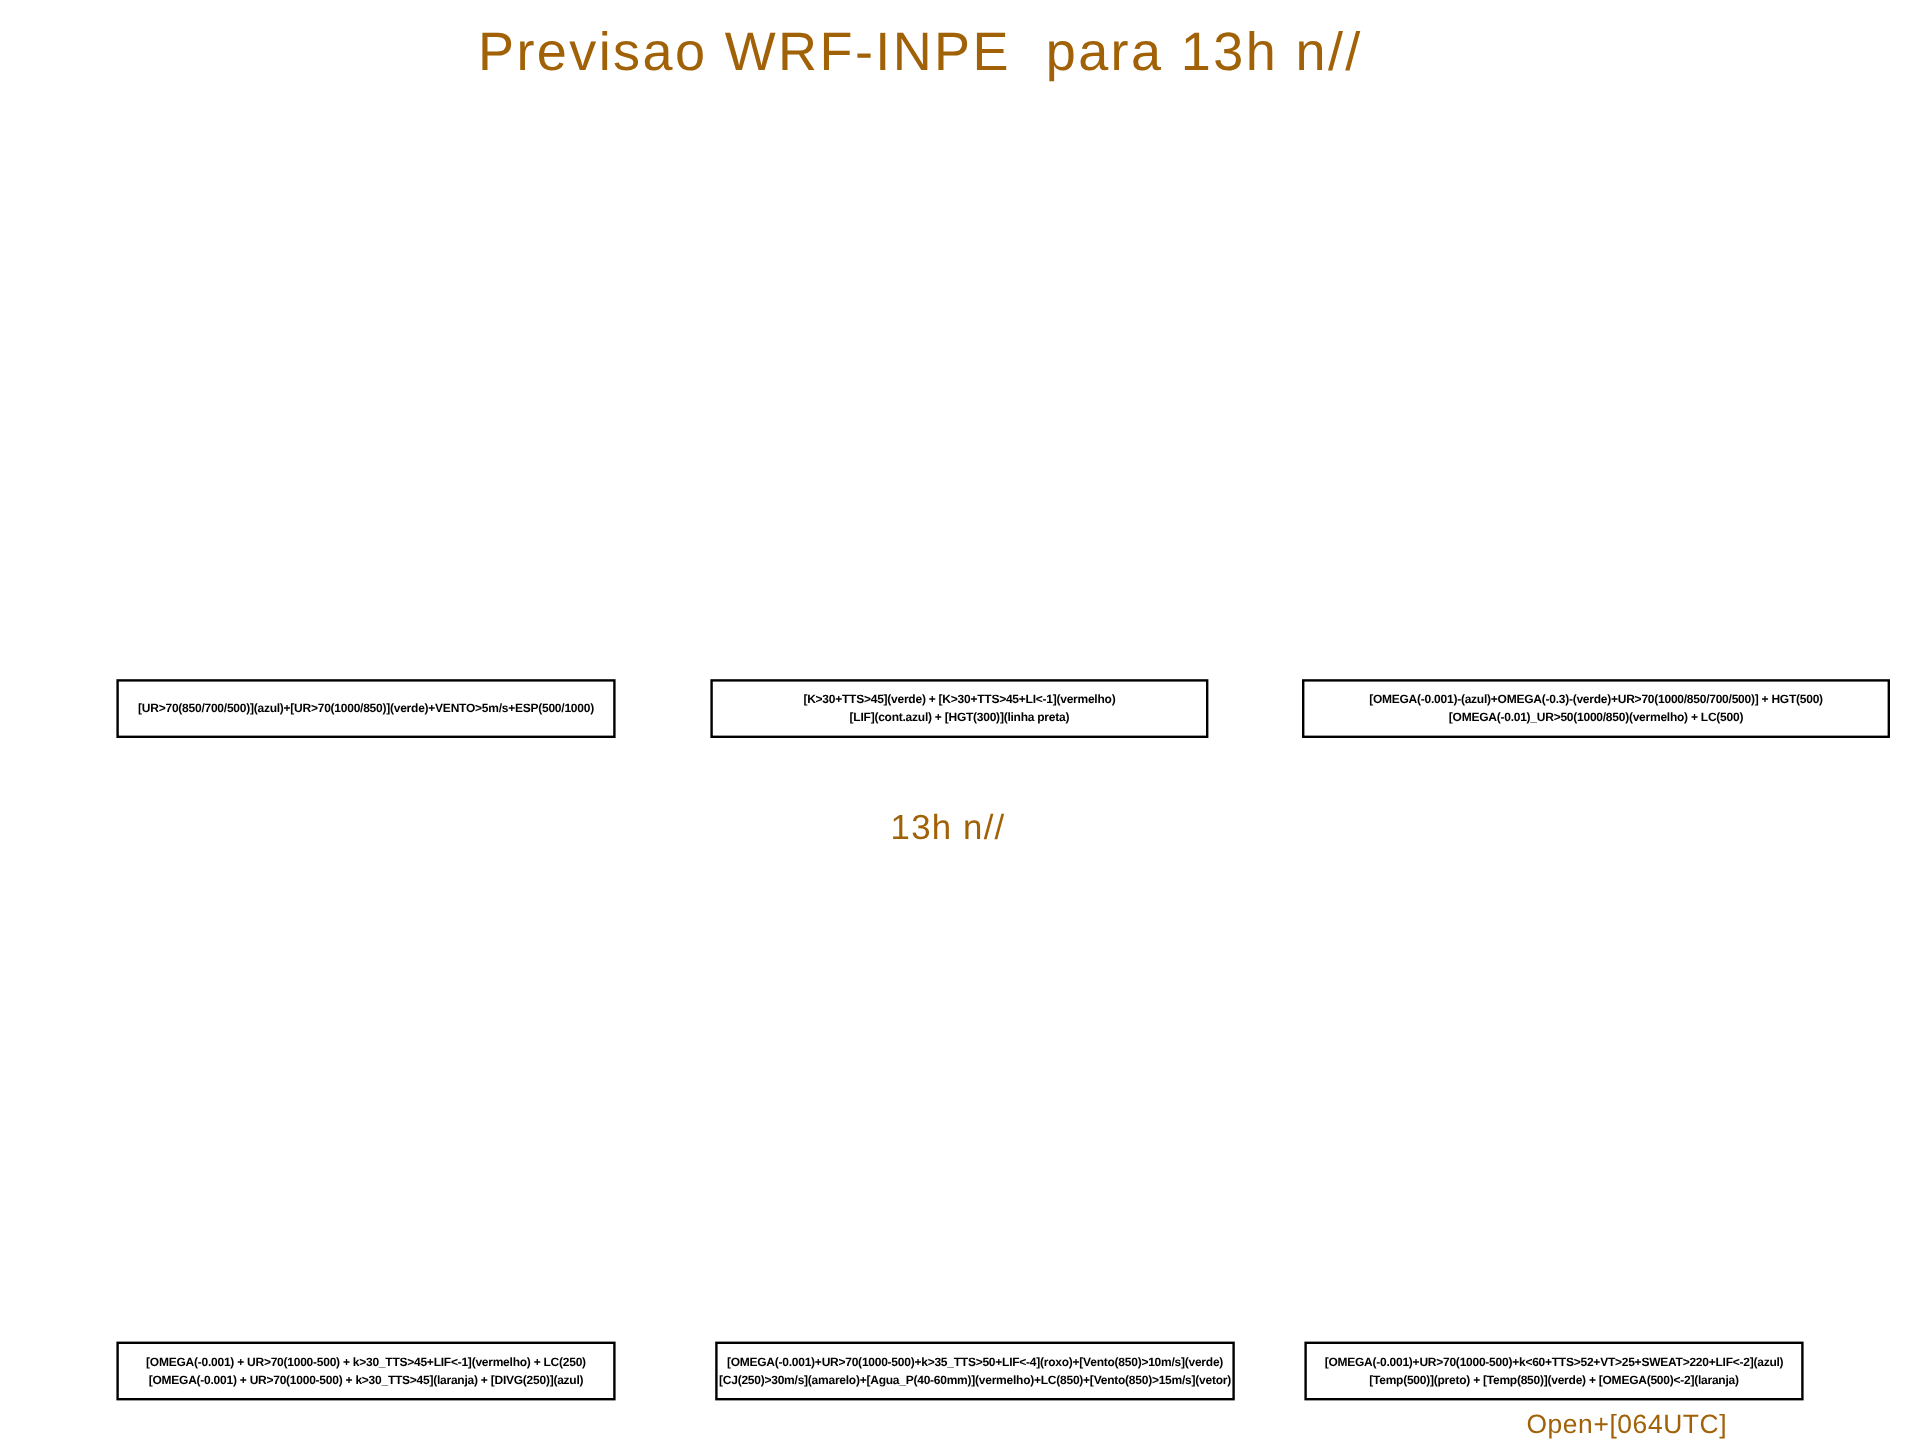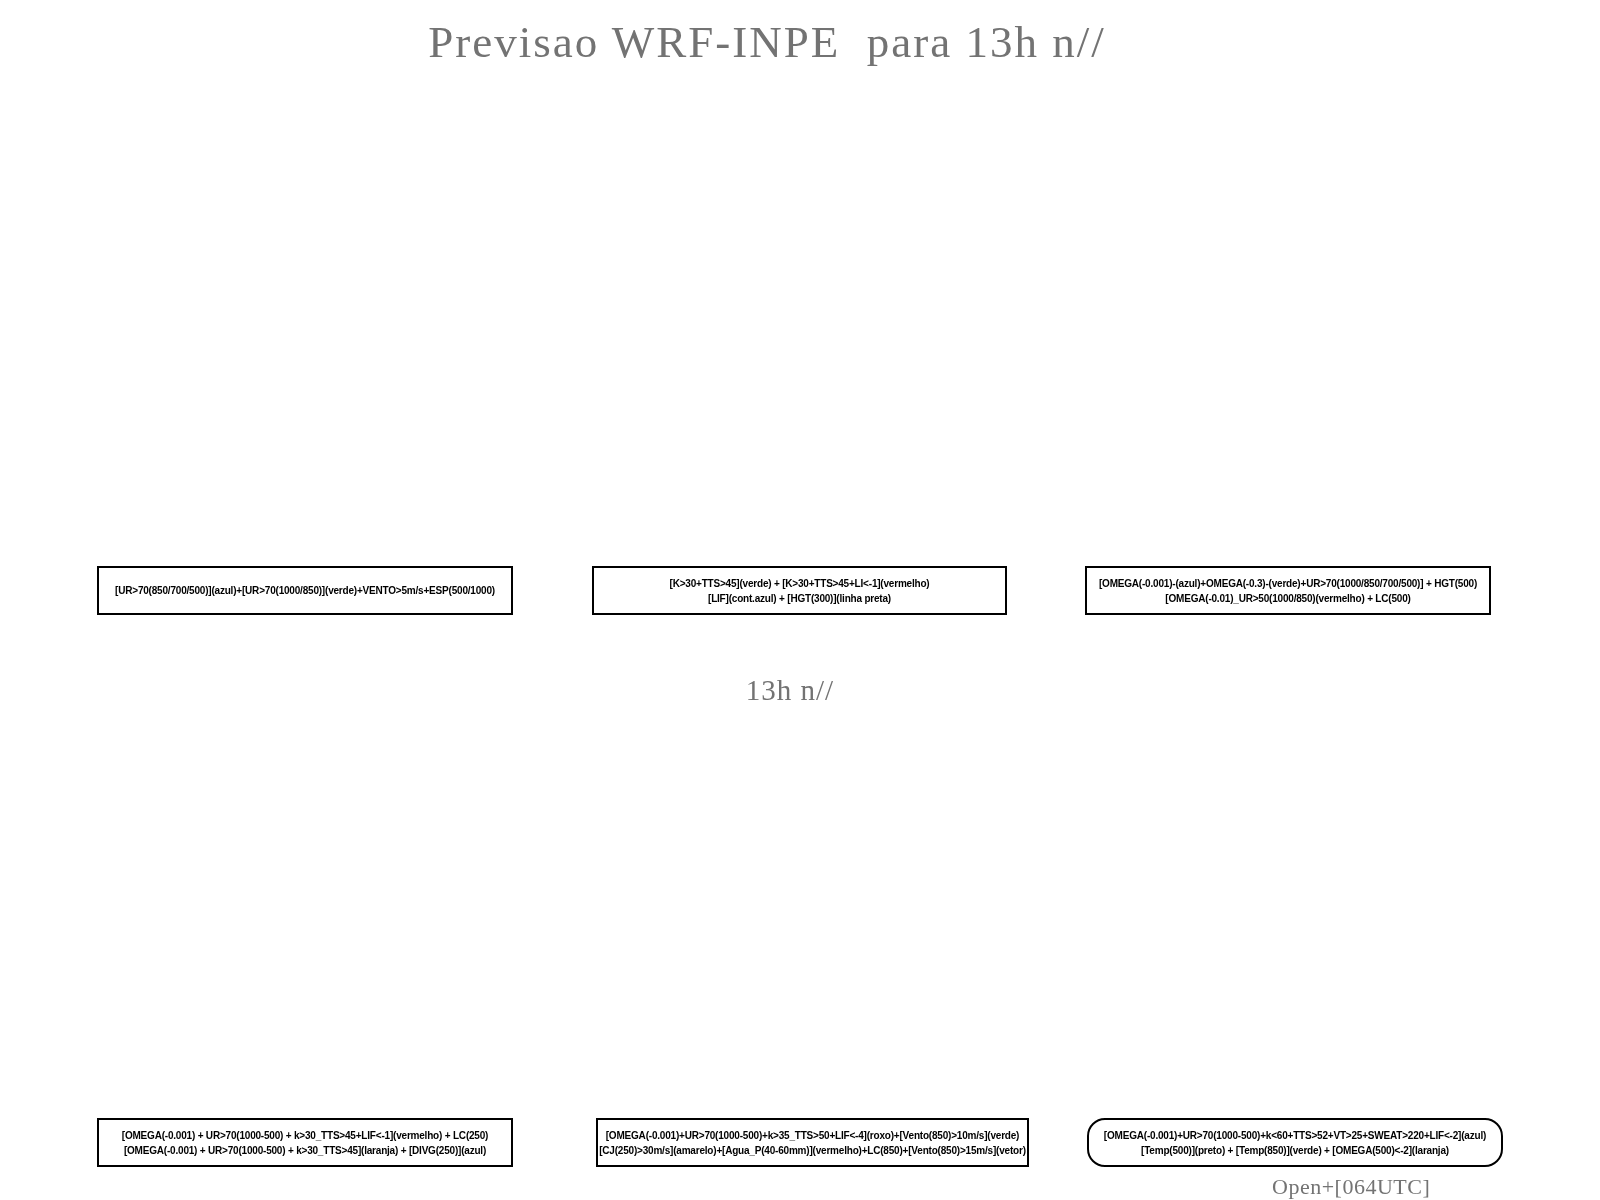--- a/index.html
+++ b/index.html
@@ -6,23 +6,23 @@
   body {
     width: 1600px; height: 1200px;
     background: #ffffff;
     position: relative;
     overflow: hidden;
     font-family: "Liberation Sans", sans-serif;
   }
   
   .plot {
     position: absolute;
-    font-family: Liberation Serif, serif;
+    font-family: Liberation Sans, sans-serif;
     font-weight: normal;
-    color: #737373;
+    color: #a16207;
     white-space: pre;
     line-height: 1;
   }
   .title {
     top: 20px; left: 0; width: 1534px;
     text-align: center;
     font-size: 45px;
     letter-spacing: 2px;
   }
   .center-label {
@@ -70,37 +70,37 @@
 
   <div class="legend-box" style="left:97px; top:566px; width:416px;">
     <div class="bline">[UR&gt;70(850/700/500)](azul)+[UR&gt;70(1000/850)](verde)+VENTO&gt;5m/s+ESP(500/1000)</div>
   </div>
 
   <div class="legend-box" style="left:592px; top:566px; width:415px;align-items:center;">
     <div class="bline">[K&gt;30+TTS&gt;45](verde) + [K&gt;30+TTS&gt;45+LI&lt;-1](vermelho)</div>
     <div class="bline">[LIF](cont.azul) + [HGT(300)](linha preta)</div>
   </div>
 
-  <div class="legend-box" style="left:1085px; top:566px; width:406px;">
+  <div class="legend-box" style="left:1085px; top:566px; width:490px;">
     <div class="bline">[OMEGA(-0.001)-(azul)+OMEGA(-0.3)-(verde)+UR&gt;70(1000/850/700/500)] + HGT(500)</div>
     <div class="bline">[OMEGA(-0.01)_UR&gt;50(1000/850)(vermelho) + LC(500)</div>
   </div>
 
   <div class="plot center-label">13h n//</div>
 
   <div class="legend-box" style="left:97px; top:1118px; width:416px;">
     <div class="bline">[OMEGA(-0.001) + UR&gt;70(1000-500) + k&gt;30_TTS&gt;45+LIF&lt;-1](vermelho) + LC(250)</div>
     <div class="bline">[OMEGA(-0.001) + UR&gt;70(1000-500) + k&gt;30_TTS&gt;45](laranja) + [DIVG(250)](azul)</div>
   </div>
 
   <div class="legend-box" style="left:585px; top:1118px; width:433px;margin-left:11px;">
     <div class="bline">[OMEGA(-0.001)+UR&gt;70(1000-500)+k&gt;35_TTS&gt;50+LIF&lt;-4](roxo)+[Vento(850)&gt;10m/s](verde)</div>
     <div class="bline">[CJ(250)&gt;30m/s](amarelo)+[Agua_P(40-60mm)](vermelho)+LC(850)+[Vento(850)&gt;15m/s](vetor)</div>
   </div>
 
-  <div class="legend-box" style="left:1087px; top:1118px; width:416px;border-radius:18px;">
+  <div class="legend-box" style="left:1087px; top:1118px; width:416px;">
     <div class="bline">[OMEGA(-0.001)+UR&gt;70(1000-500)+k&lt;60+TTS&gt;52+VT&gt;25+SWEAT&gt;220+LIF&lt;-2](azul)</div>
     <div class="bline">[Temp(500)](preto) + [Temp(850)](verde) + [OMEGA(500)&lt;-2](laranja)</div>
   </div>
 
   <div class="plot footer-label">Open+[064UTC]</div>
 
 </div>
 
 </body></html>

